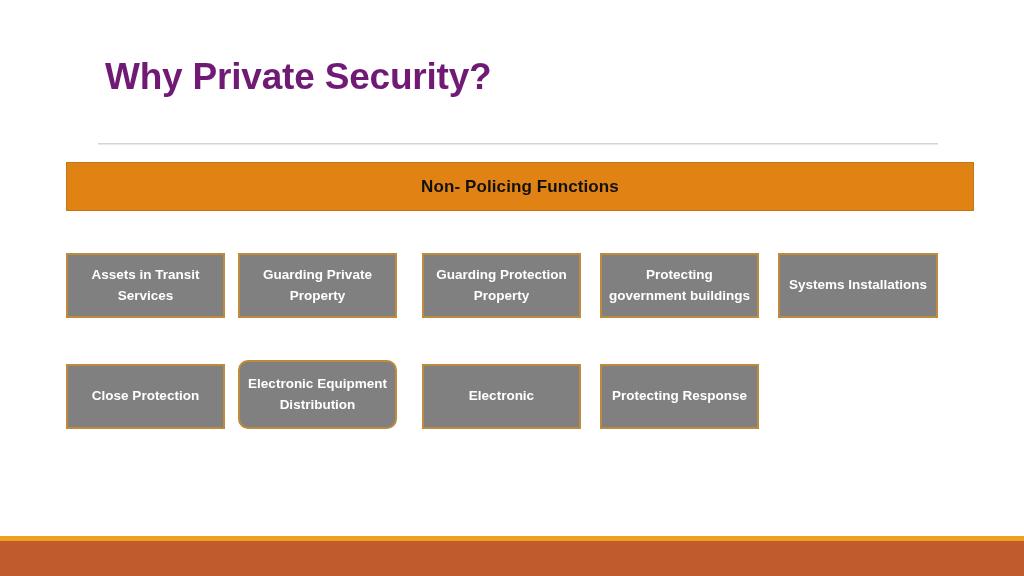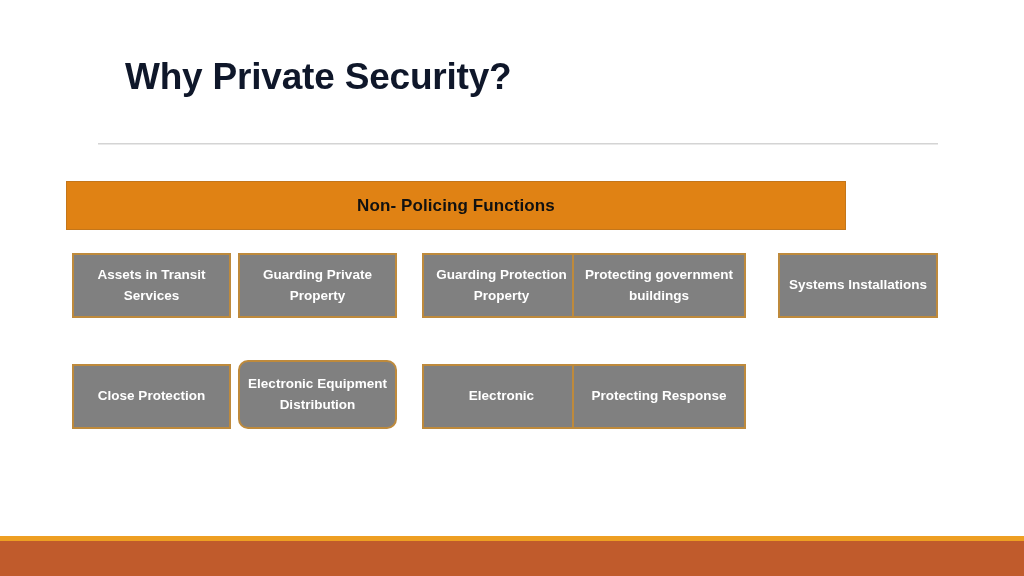--- a/index.html
+++ b/index.html
@@ -24,43 +24,42 @@
   }
 
   
   .slide-title {
     position: absolute;
     left: 105px;
     top: 56px;
     width: 840px;
     font-size: 37px;
     font-weight: bold;
-    color: #0f172a;
+    color: #701a75;
     letter-spacing: -0.2px;
     line-height: 1.15;
     white-space: nowrap;
-    margin-left: 20px;
   }
 
   .title-rule {
     position: absolute;
     left: 98px;
     top: 143px;
     width: 840px;
     height: 1px;
     background: #d4d4d4;
     border-bottom: 1px solid #e9e9e9;
   }
 
   
   .banner {
     position: absolute;
     left: 66px;
-    top: 181px;
-    width: 780px;
+    top: 162px;
+    width: 908px;
     height: 49px;
     background: #E08214;
     border: 1px solid #c4761a;
     box-sizing: border-box;
     display: flex;
     align-items: center;
     justify-content: center;
   }
   .banner-label {
     font-size: 17px;
@@ -88,24 +87,24 @@
   .box-label {
     display: block;
     width: 100%;
   }
 
   
   .r1 { top: 253px; height: 65px; }
   
   .r2 { top: 364px; height: 65px; }
 
-  .c1 { left: 66px;  width: 159px; margin-left: 6px; }
+  .c1 { left: 66px;  width: 159px; }
   .c2 { left: 238px; width: 159px; }
   .c3 { left: 422px; width: 159px; }
-  .c4 { left: 572px; width: 174px; }
+  .c4 { left: 600px; width: 159px; }
   .c5 { left: 778px; width: 160px; }
 
   
   .r2.tall { top: 360px; height: 69px; border-radius: 10px; }
 
   
   .footer-strip {
     position: absolute;
     left: 0;
     top: 536px;

